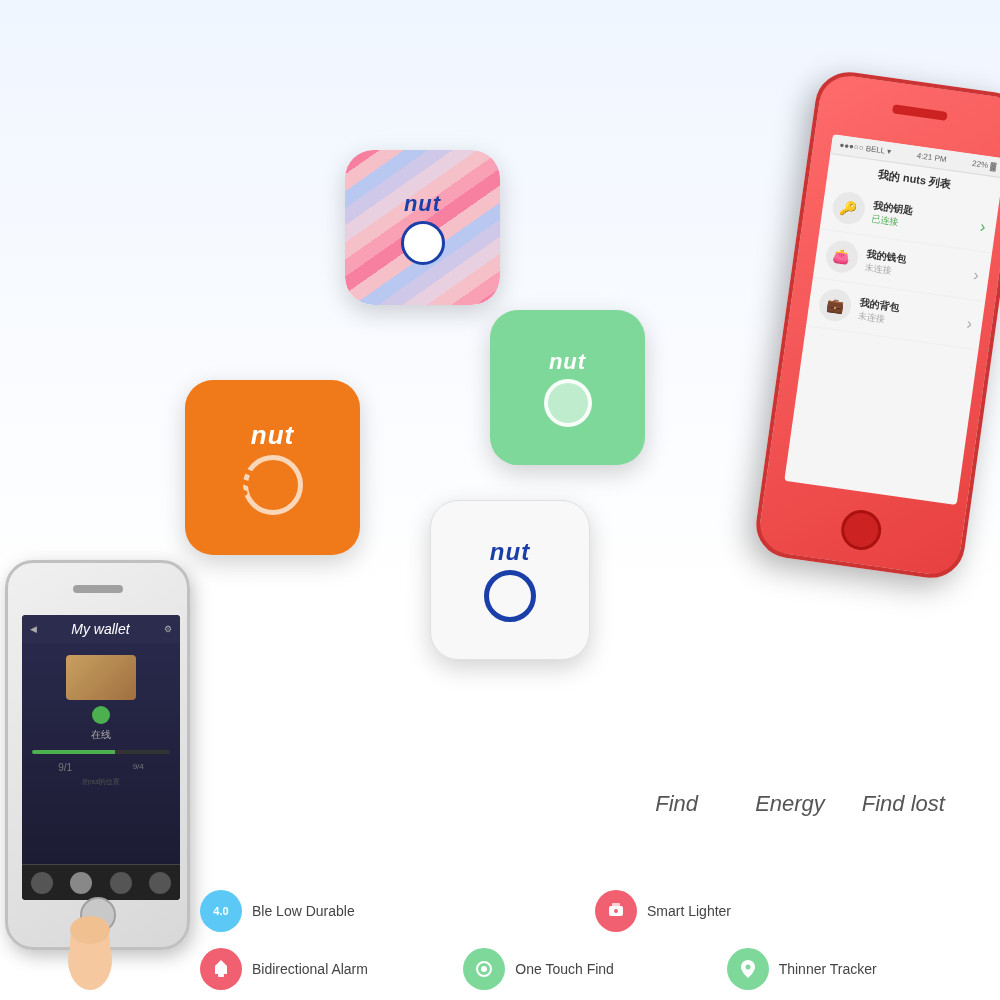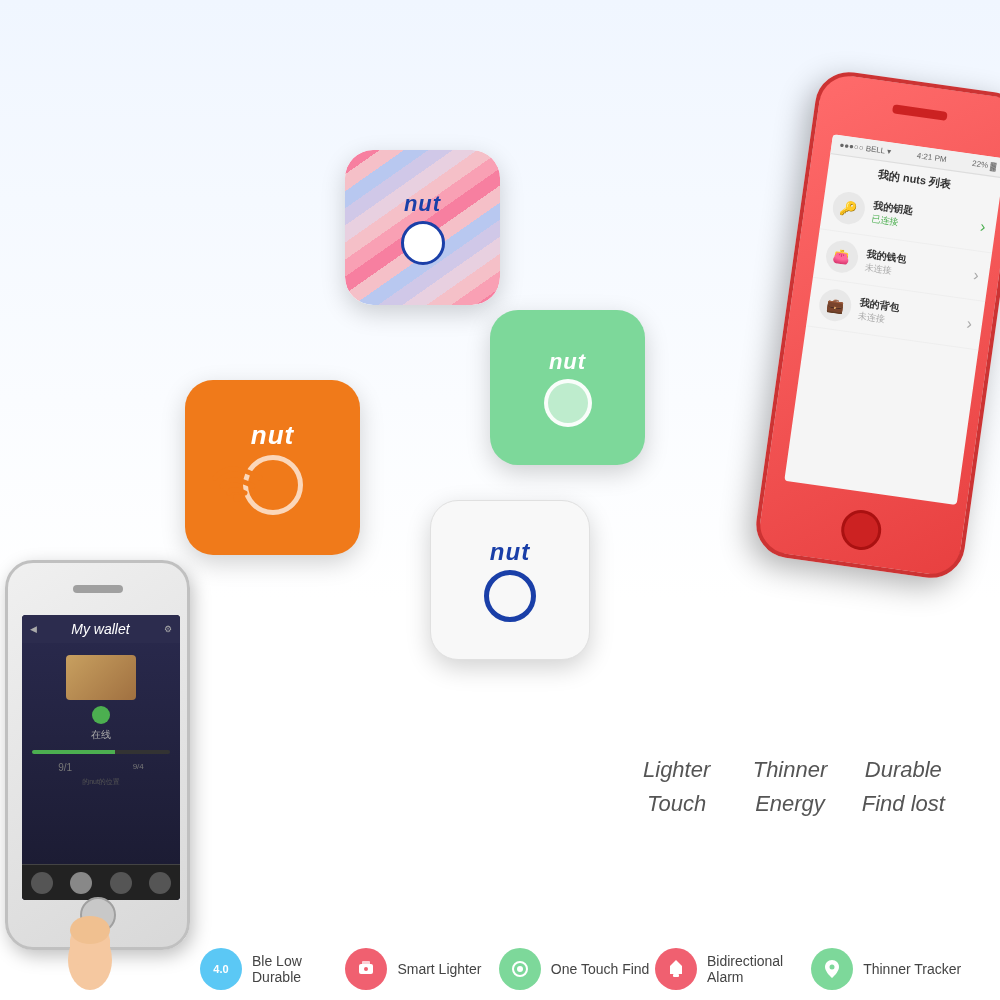--- a/index.html
+++ b/index.html
@@ -241,22 +241,22 @@
       text-align: center;
     }
 
     
     .icons-area {
       position: absolute;
       bottom: 10px;
       left: 200px;
       right: 10px;
       display: flex;
-      flex-direction: row;
-      gap: 8px;
+      flex-direction: column;
+      gap: 16px;
     }
 
     .icon-row {
       display: flex;
       align-items: center;
       gap: 0;
     }
 
     .icon-item {
       display: flex;
@@ -483,26 +483,21 @@
           </div>
           <div style="font-size:16px;color:#aaa;">›</div>
         </div>
       </div>
       <div style="position:absolute;bottom:14px;left:50%;transform:translateX(-50%);width:40px;height:40px;border-radius:50%;background:#cc2222;border:3px solid #aa1111;"></div>
     </div>
   </div>
 
   <div class="features-area">
     <div class="features-row">
-      <span class="feature-word">Lighter</span>
-      <span class="feature-word">Thinner</span>
-      <span class="feature-word">Durable</span>
-    </div>
-    <div class="features-row">
-      <span class="feature-word">Touch</span>
+      <span class="feature-word">Find</span>
       <span class="feature-word">Energy</span>
       <span class="feature-word">Find lost</span>
     </div>
   </div>
 
   <div class="icons-area">
     <div class="icon-row">
       <div class="icon-item">
         <div class="icon-circle" style="background:#5bc8f5;color:white;">
           <span style="font-size:11px;font-weight:bold;">4.0</span>
@@ -515,36 +510,36 @@
             <rect x="4" y="6" width="14" height="10" rx="2" fill="white"></rect>
             <rect x="7" y="3" width="8" height="4" rx="1" fill="white" opacity="0.7"></rect>
             <circle cx="11" cy="11" r="2" fill="#f06070"></circle>
           </svg>
         </div>
         <span class="icon-text">Smart Lighter</span>
       </div>
     </div>
     <div class="icon-row">
       <div class="icon-item">
+        <div class="icon-circle" style="background:#f06070;">
+          <svg width="22" height="22" viewBox="0 0 22 22">
+            <path d="M5 8 L11 2 L17 8 L17 16 L5 16 Z" fill="white"></path>
+            <rect x="8" y="16" width="6" height="3" rx="1" fill="white"></rect>
+          </svg>
+        </div>
+        <span class="icon-text">Bidirectional Alarm</span>
+      </div>
+      <div class="icon-item">
         <div class="icon-circle" style="background:#7dd89a;">
           <svg width="22" height="22" viewBox="0 0 22 22">
             <circle cx="11" cy="11" r="7" fill="none" stroke="white" stroke-width="2"></circle>
             <circle cx="11" cy="11" r="3" fill="white"></circle>
           </svg>
         </div>
         <span class="icon-text">One Touch Find</span>
-      </div>
-      <div class="icon-item">
-        <div class="icon-circle" style="background:#f06070;">
-          <svg width="22" height="22" viewBox="0 0 22 22">
-            <path d="M5 8 L11 2 L17 8 L17 16 L5 16 Z" fill="white"></path>
-            <rect x="8" y="16" width="6" height="3" rx="1" fill="white"></rect>
-          </svg>
-        </div>
-        <span class="icon-text">Bidirectional Alarm</span>
       </div>
       <div class="icon-item">
         <div class="icon-circle" style="background:#7dd89a;">
           <svg width="22" height="22" viewBox="0 0 22 22">
             <path d="M11 2 C7 2 4 5 4 9 C4 14 11 20 11 20 C11 20 18 14 18 9 C18 5 15 2 11 2 Z" fill="white"></path>
             <circle cx="11" cy="9" r="2.5" fill="#7dd89a"></circle>
           </svg>
         </div>
         <span class="icon-text">Thinner Tracker</span>
       </div>

